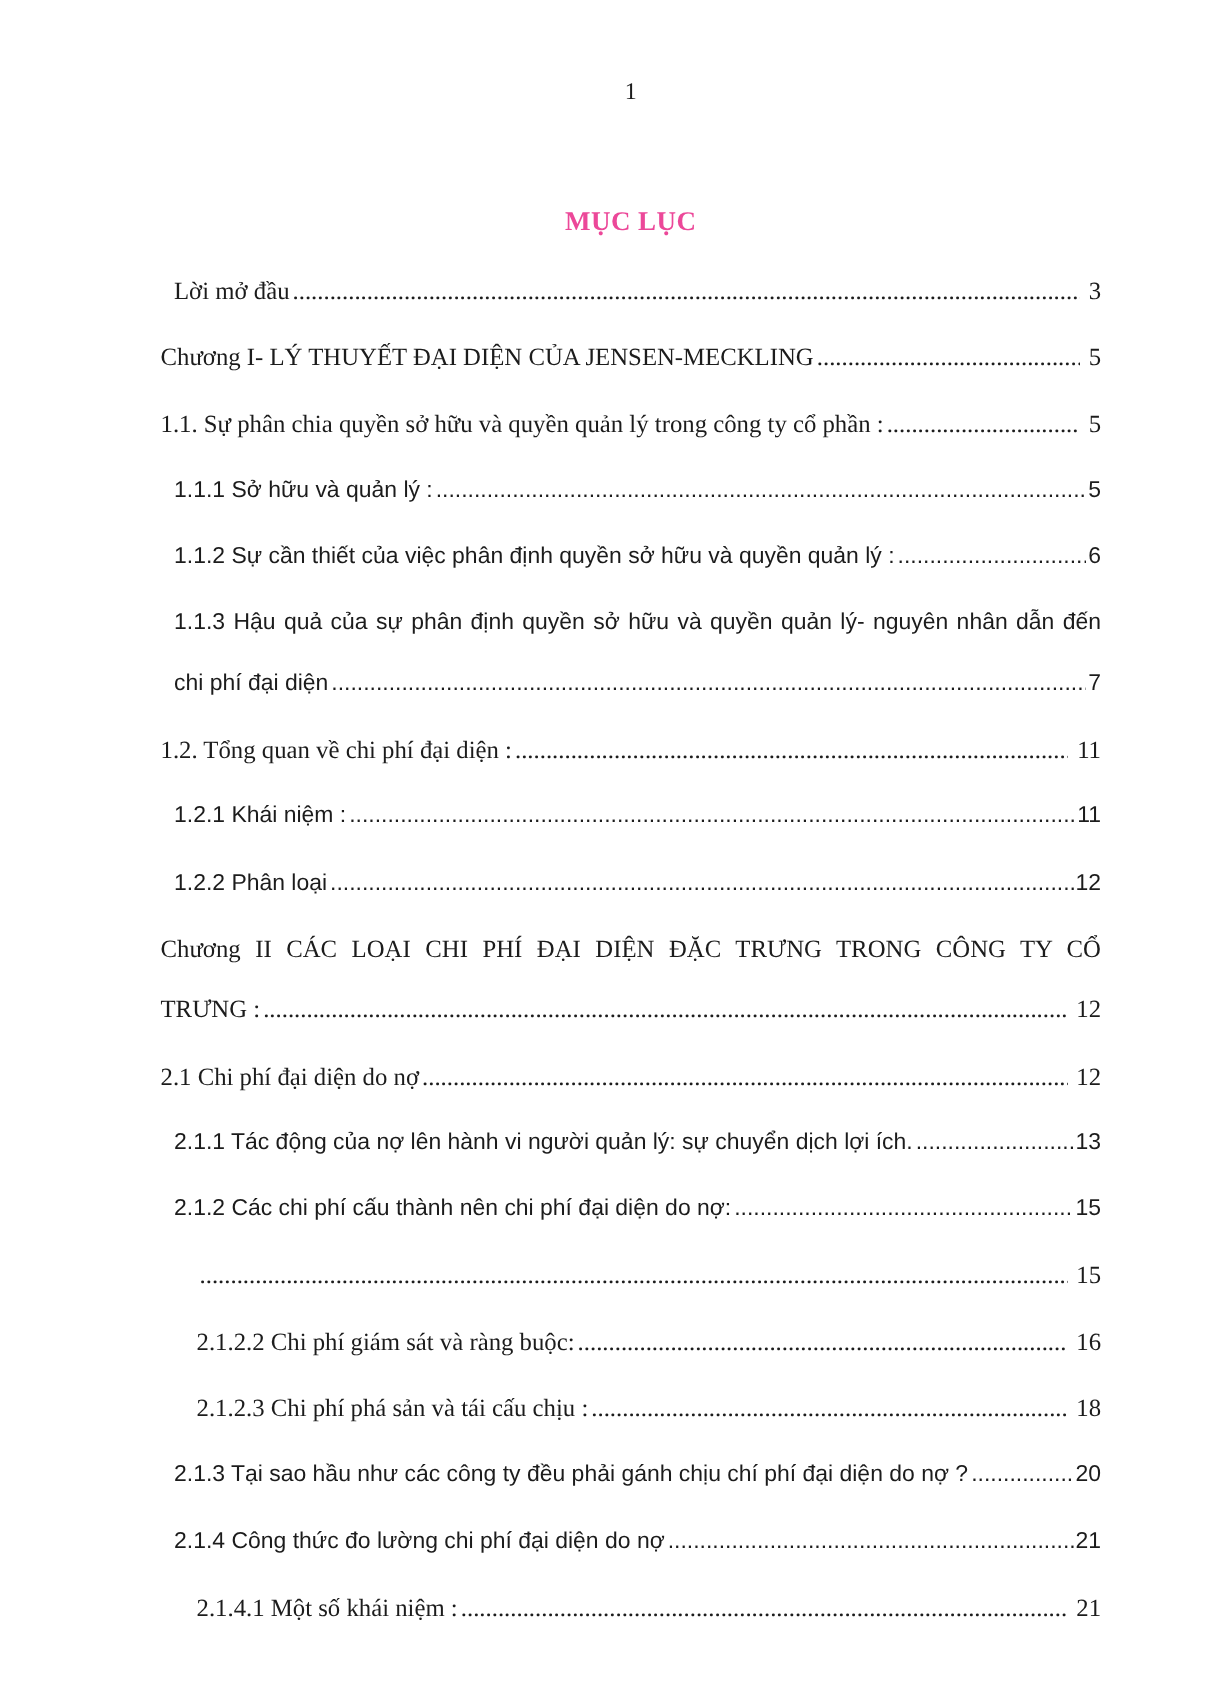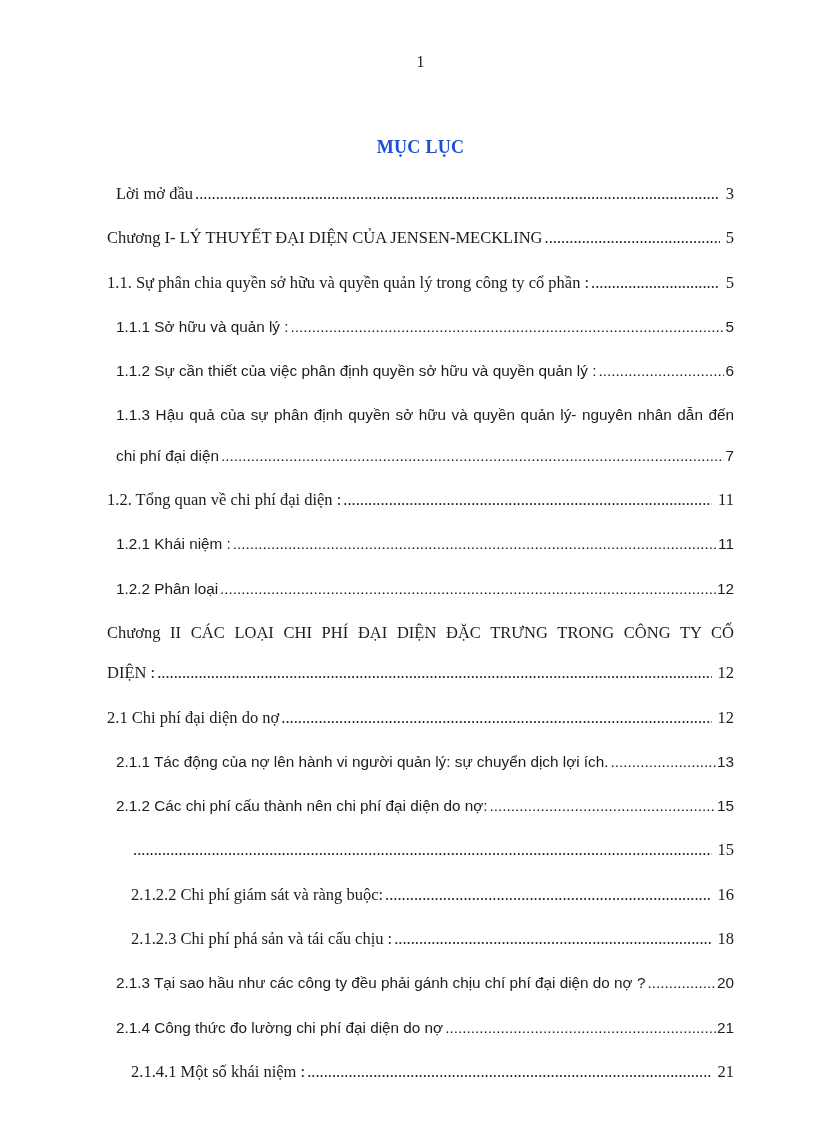--- a/index.html
+++ b/index.html
@@ -30,21 +30,21 @@
     position: absolute;
     top: 134px;
     left: 103px;
     width: 635px;
     text-align: center;
     font-family: "Liberation Serif", "DejaVu Serif", serif;
     font-weight: bold;
     font-size: 18px;
     line-height: 26px;
     letter-spacing: 0.3px;
-    color: #1d4ed8;
+    color: #ec4899;
   }
   .toc-list {
     position: absolute;
     top: 170px;
     left: 103px;
     width: 635px;
   }
   .toc-row {
     line-height: 40.3px;
     margin: 4px;
@@ -163,21 +163,21 @@
       <div class="row-line">
         <span class="label">1.2.2 Phân loại</span>
         <span class="leader">....................................................................................................................................................................................................................................................................</span>
         <span class="pagenum">12</span>
       </div>
     </div>
 
     <div class="toc-row serif ind-0">
       <div class="jline">Chương II CÁC LOẠI CHI PHÍ ĐẠI DIỆN ĐẶC TRƯNG TRONG CÔNG TY CỔ</div>
       <div class="row-line">
-        <span class="label">DIỆN :</span>
+        <span class="label">TRƯNG :</span>
         <span class="leader">....................................................................................................................................................................................................................................................................</span>
         <span class="pagenum">12</span>
       </div>
     </div>
 
     <div class="toc-row serif ind-0">
       <div class="row-line">
         <span class="label">2.1 Chi phí đại diện do nợ</span>
         <span class="leader">....................................................................................................................................................................................................................................................................</span>
         <span class="pagenum">12</span>

